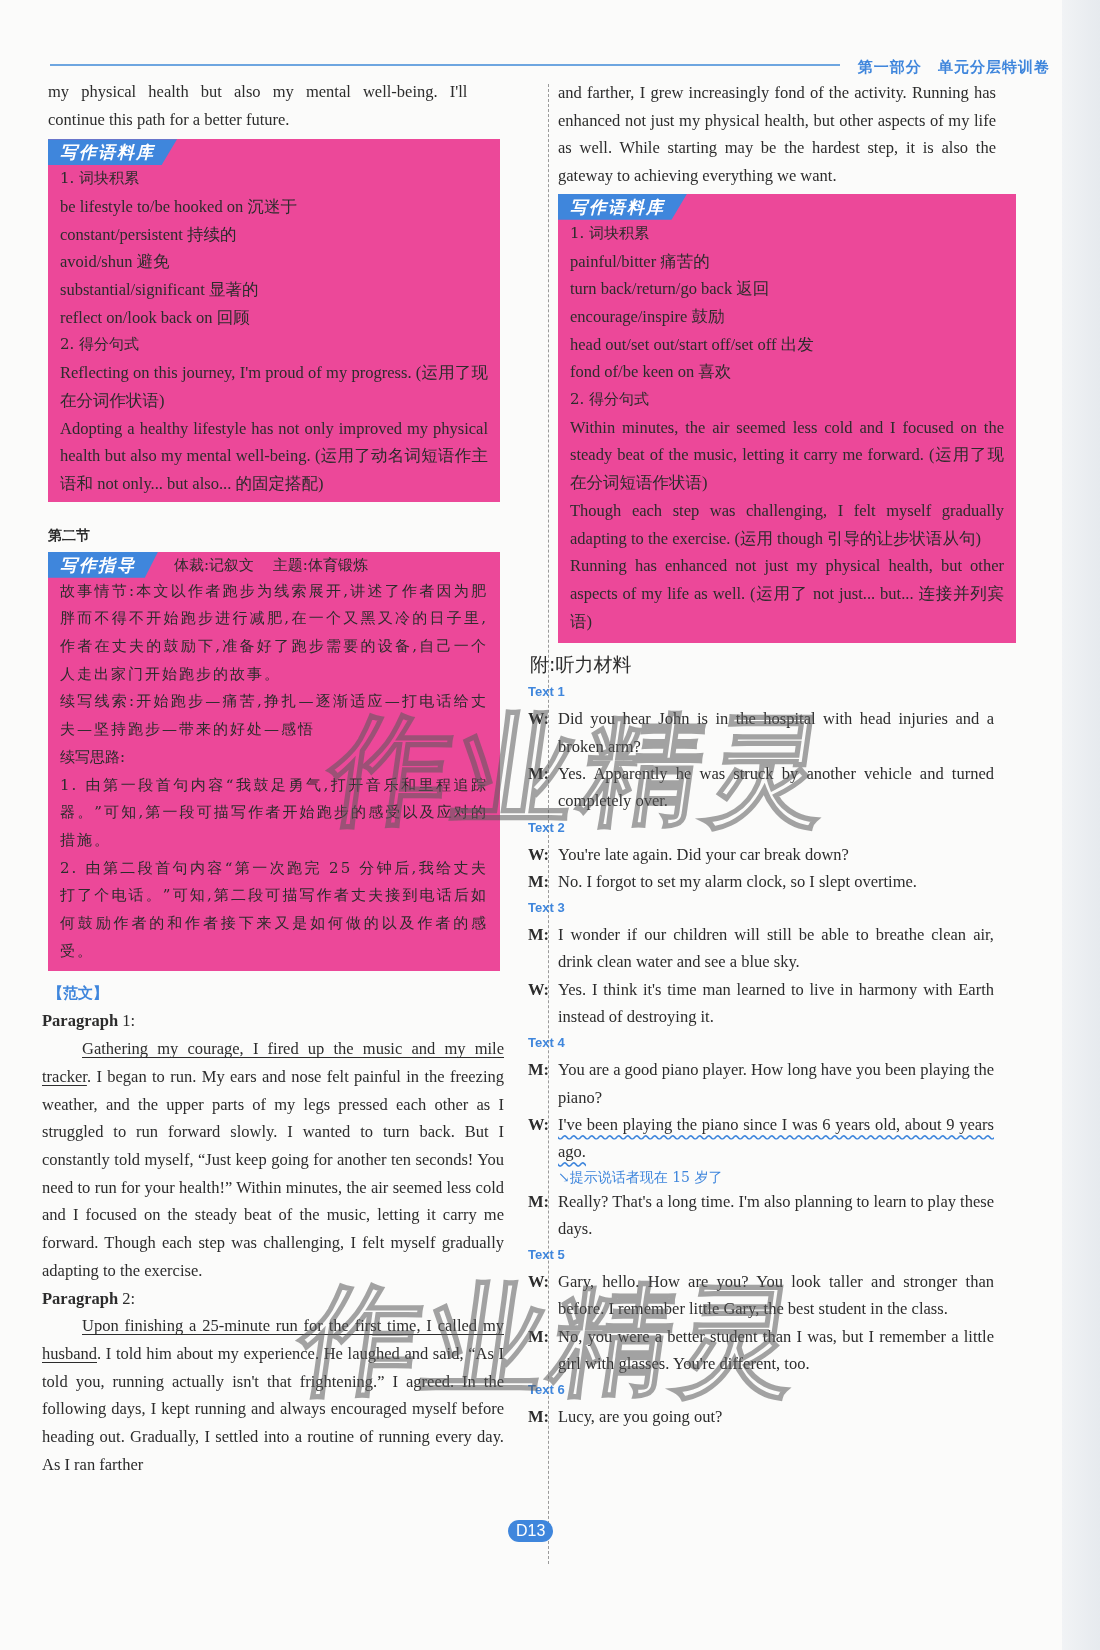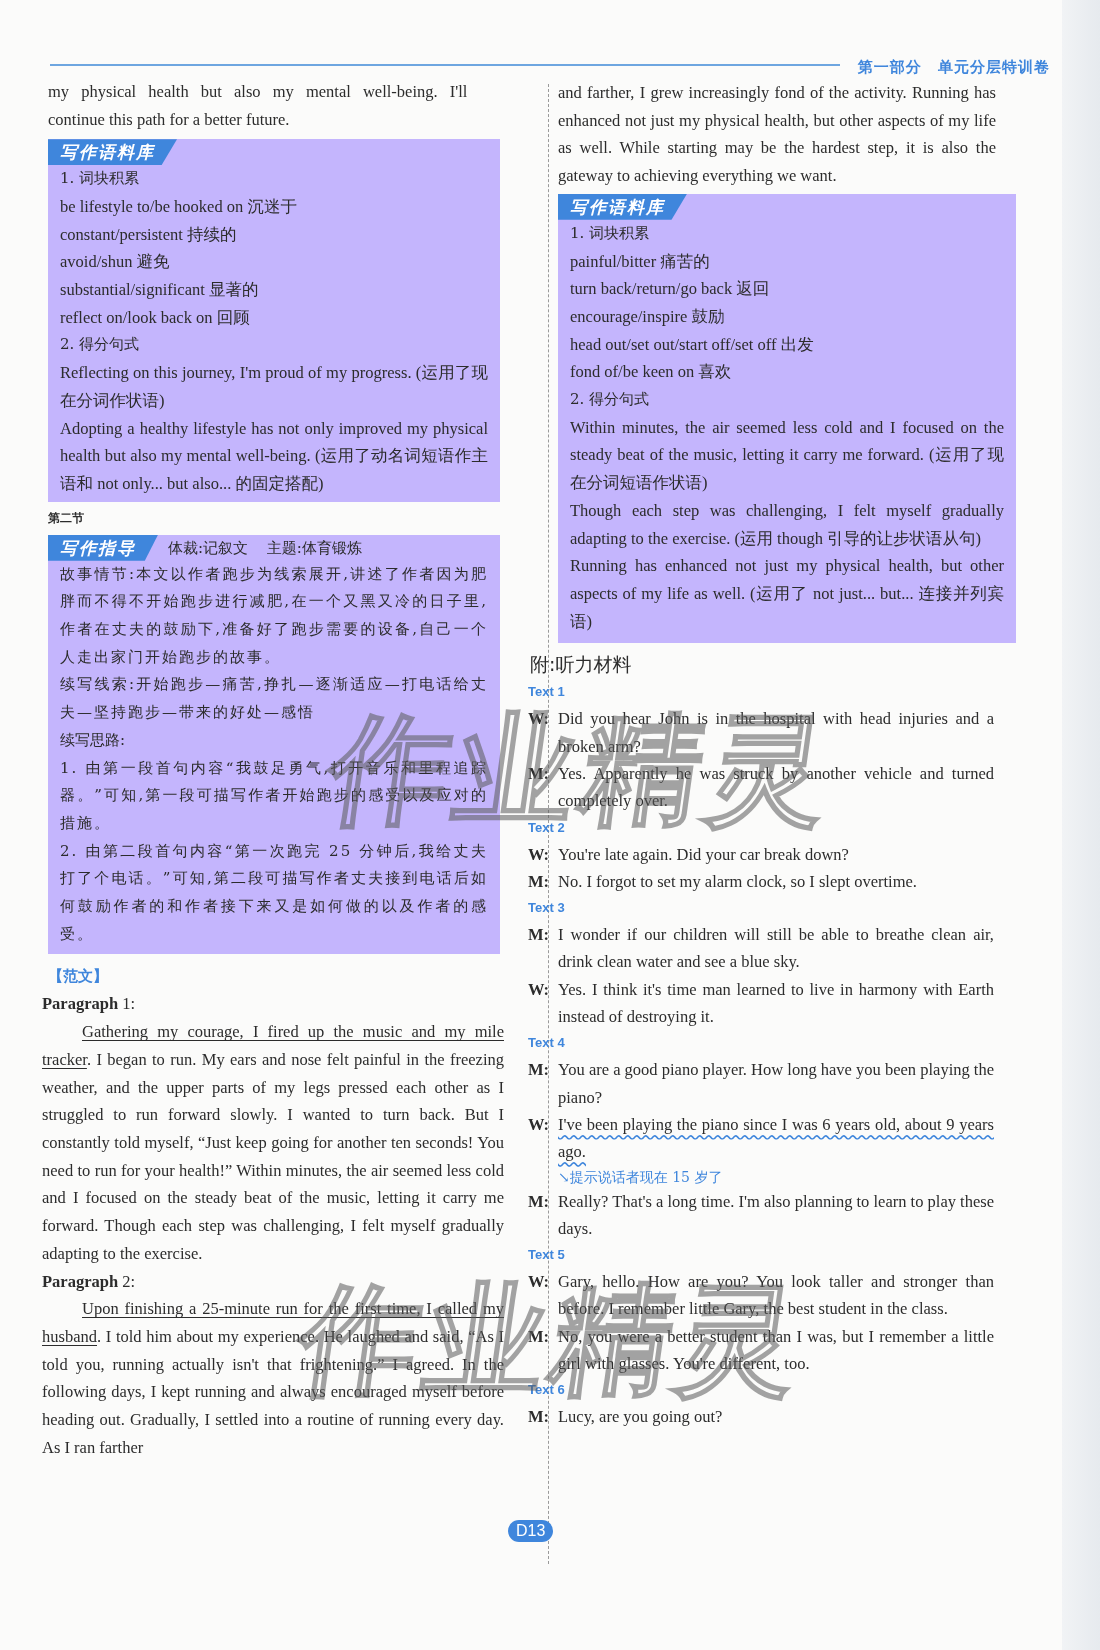--- a/index.html
+++ b/index.html
@@ -8,26 +8,26 @@
   .page { position: absolute; left: 0; top: 0; width: 1100px; height: 1260px; }
   .right-edge { position: absolute; right: 0; top: 0; width: 38px; height: 1650px; background: linear-gradient(90deg, #f1f3f5, #e6eaee); }
   .header-line { position: absolute; left: 50px; top: 64px; width: 790px; height: 2px; background: #6ea6e0; }
   .header-title { position: absolute; right: 50px; top: 58px; font-family: "DejaVu Sans", sans-serif; font-size: 15px; font-weight: bold; color: #3f86dc; letter-spacing: 1px; word-spacing: 10px; }
   .divider { position: absolute; left: 548px; top: 84px; width: 0; height: 1480px; border-left: 1.5px dashed #9a9a9a; }
   .col { position: absolute; top: 78px; width: 460px; }
   .col-left { left: 48px; }
   .col-right { left: 558px; width: 488px; }
   .line { font-size: 16.5px; line-height: 27.6px; text-align: justify; white-space: nowrap; }
   .p { font-size: 16.5px; line-height: 27.7px; text-align: justify; }
-  .box { background: #c4b5fd; padding: 0 12px 4px 12px; margin-top: 4px; position: relative; }
+  .box { background: #ec4899; padding: 0 12px 4px 12px; margin-top: 4px; position: relative; }
   .box-tag { display: inline-block; background: #3f86dc; color: #fff; font-family: "DejaVu Sans", sans-serif; font-weight: bold; font-style: italic; font-size: 17px; padding: 1px 22px 1px 12px; margin-left: -12px; clip-path: polygon(0 0, 100% 0, 88% 100%, 0 100%); letter-spacing: 2px; line-height: 24px; }
-  .box-head { display: flex; align-items: center; gap: 6px; }
+  .box-head { display: flex; align-items: center; gap: 12px; }
   .box-head-meta { font-size: 16px; line-height: 24px; margin-left: 4px; word-spacing: 14px; }
   .zh { font-family: "DejaVu Serif", serif; font-size: 15px; }
-  .section-title { font-family: "DejaVu Sans", sans-serif; font-weight: bold; font-size: 12px; margin: 3px 0 2px 0; line-height: 26px; }
+  .section-title { font-family: "DejaVu Sans", sans-serif; font-weight: bold; font-size: 14px; margin: 20px 0 2px 0; line-height: 26px; }
   .fanwen { font-family: "DejaVu Sans", sans-serif; color: #3f86dc; font-weight: bold; font-size: 15px; line-height: 28px; margin-top: 8px; }
   .para-label { font-weight: bold; font-size: 16.5px; line-height: 27.6px; }
   .indent { text-indent: 40px; }
   u { text-decoration: underline; text-underline-offset: 3px; }
   .wavy { text-decoration: underline wavy #3f86dc; text-underline-offset: 4px; }
   .appendix-title { font-family: "DejaVu Sans", sans-serif; font-size: 19px; margin-top: 6px; line-height: 30px; }
   .text-label { font-family: "Liberation Sans", sans-serif; font-weight: bold; color: #3f86dc; font-size: 13px; line-height: 26px; }
   .dlg { display: flex; font-size: 16.5px; line-height: 27.3px; }
   .spk { font-weight: bold; width: 30px; flex: none; }
   .utt { flex: 1; text-align: justify; }

